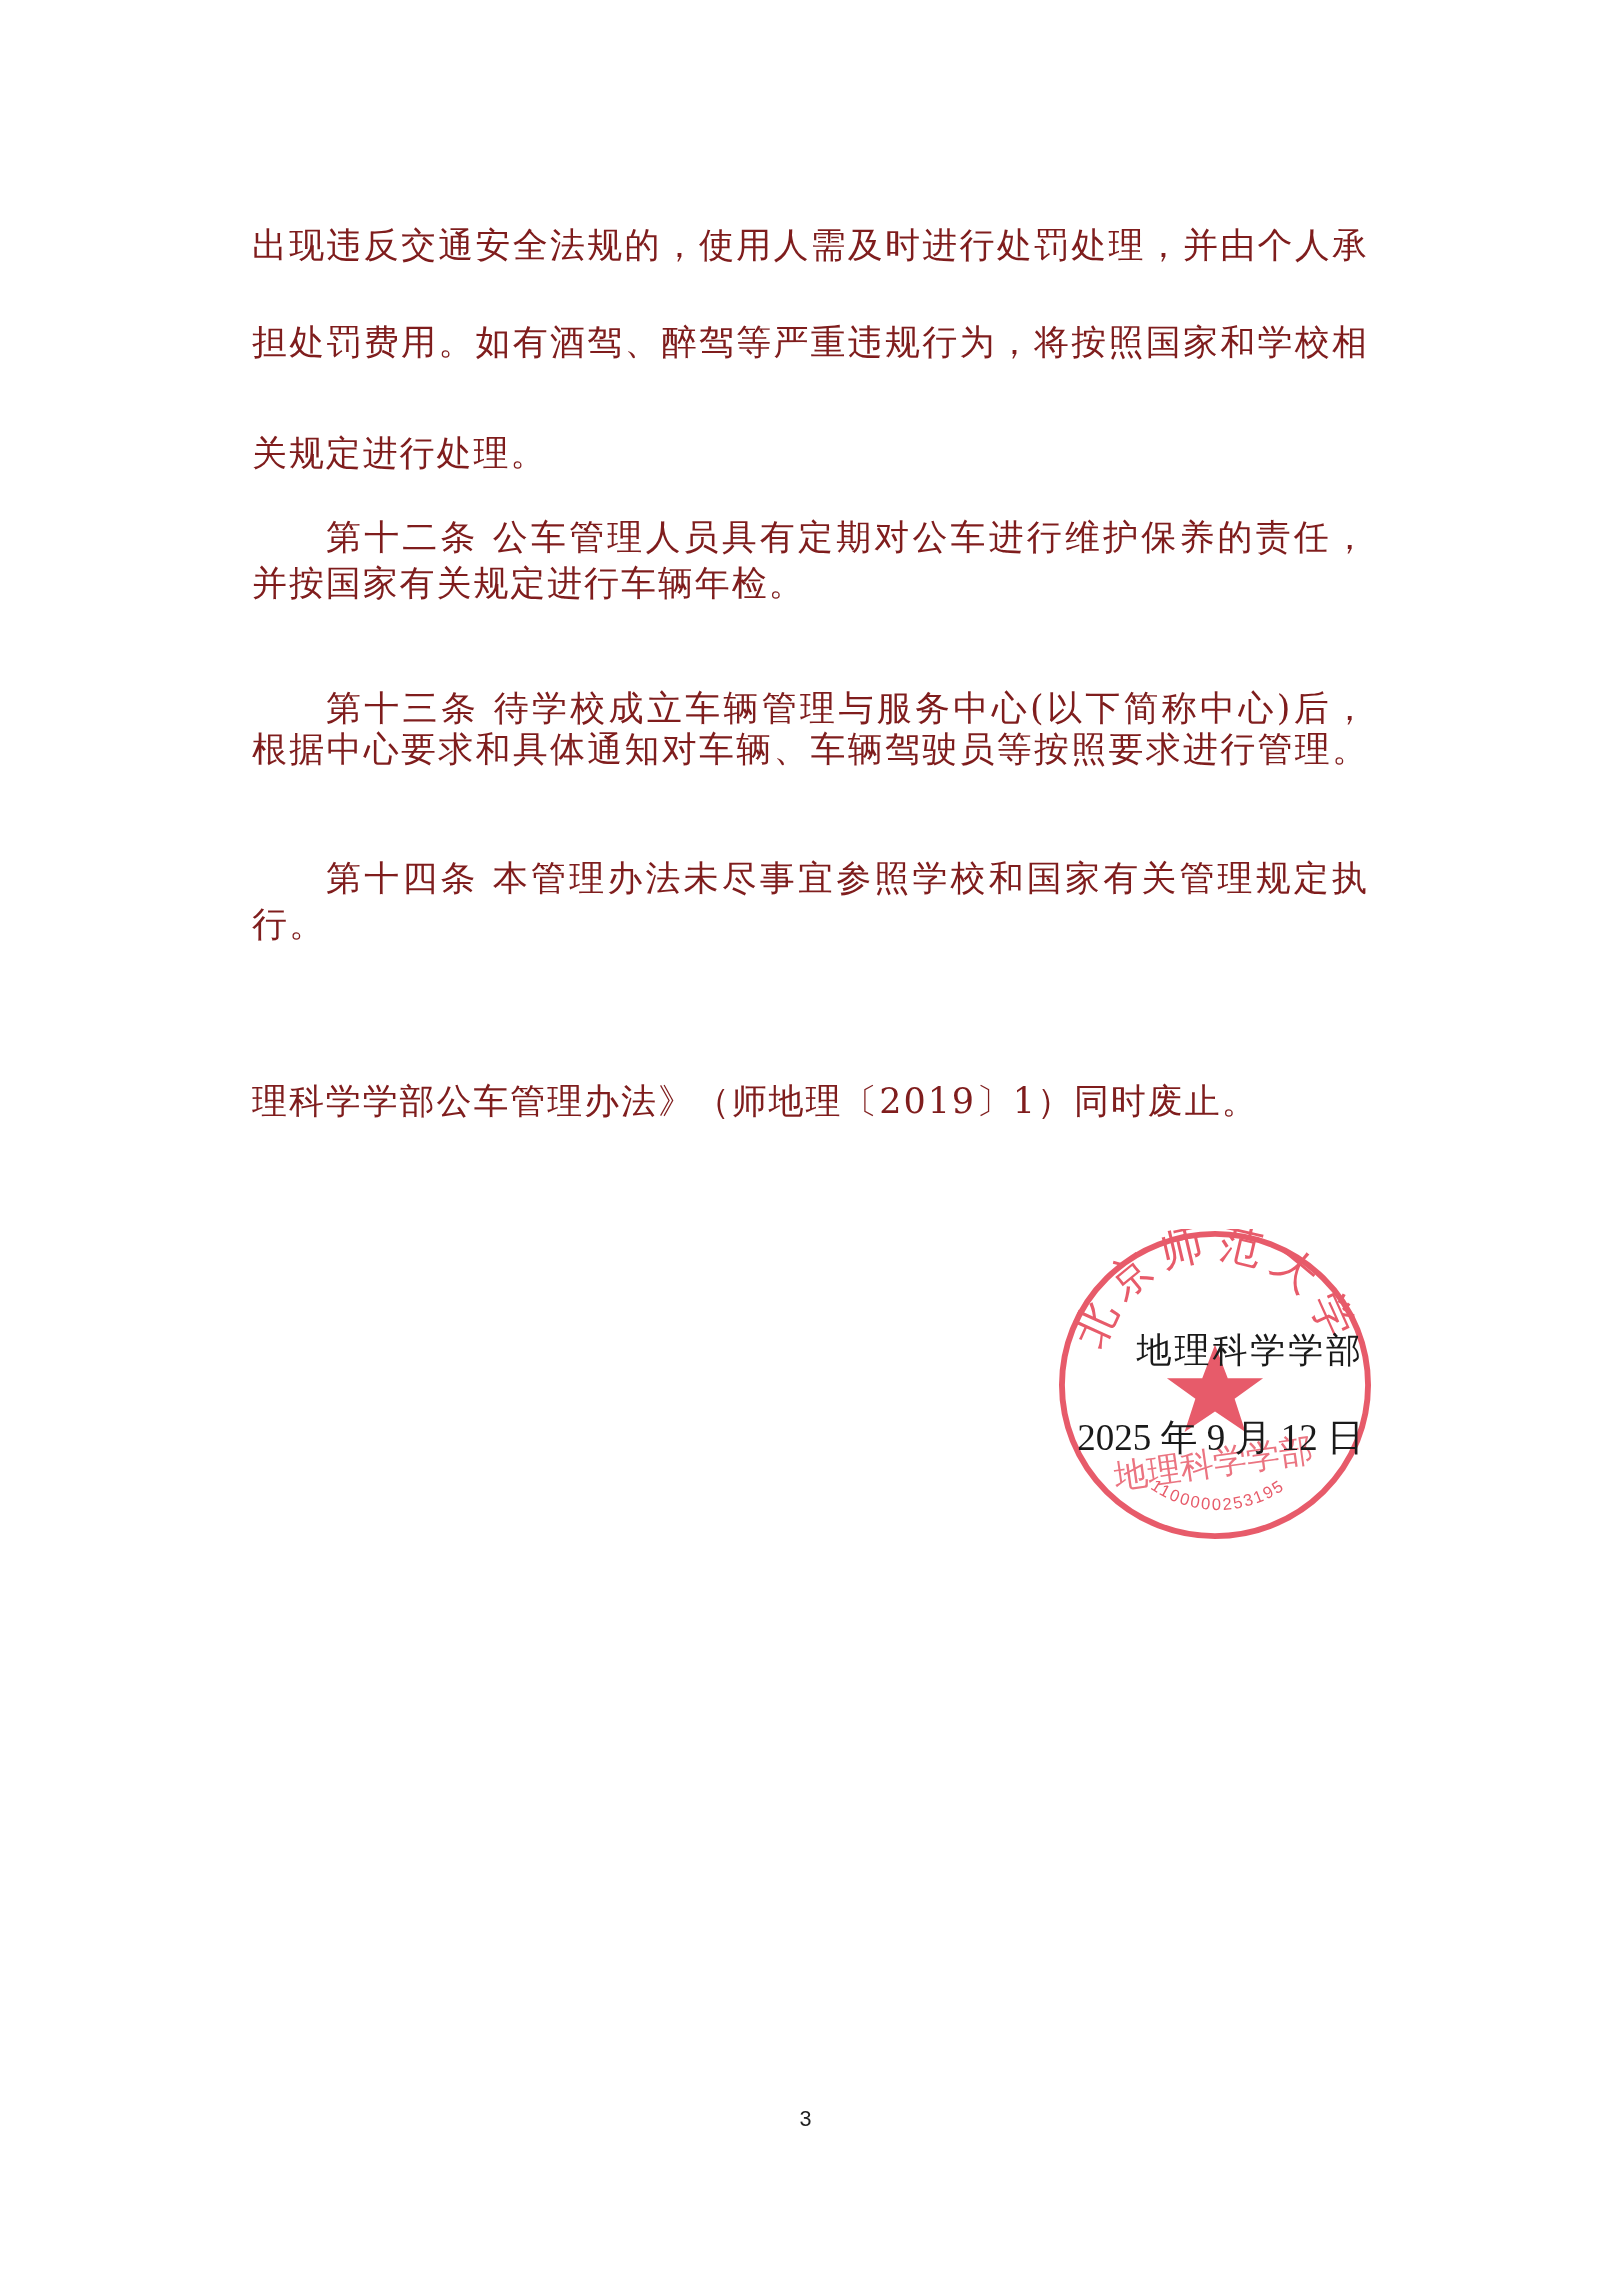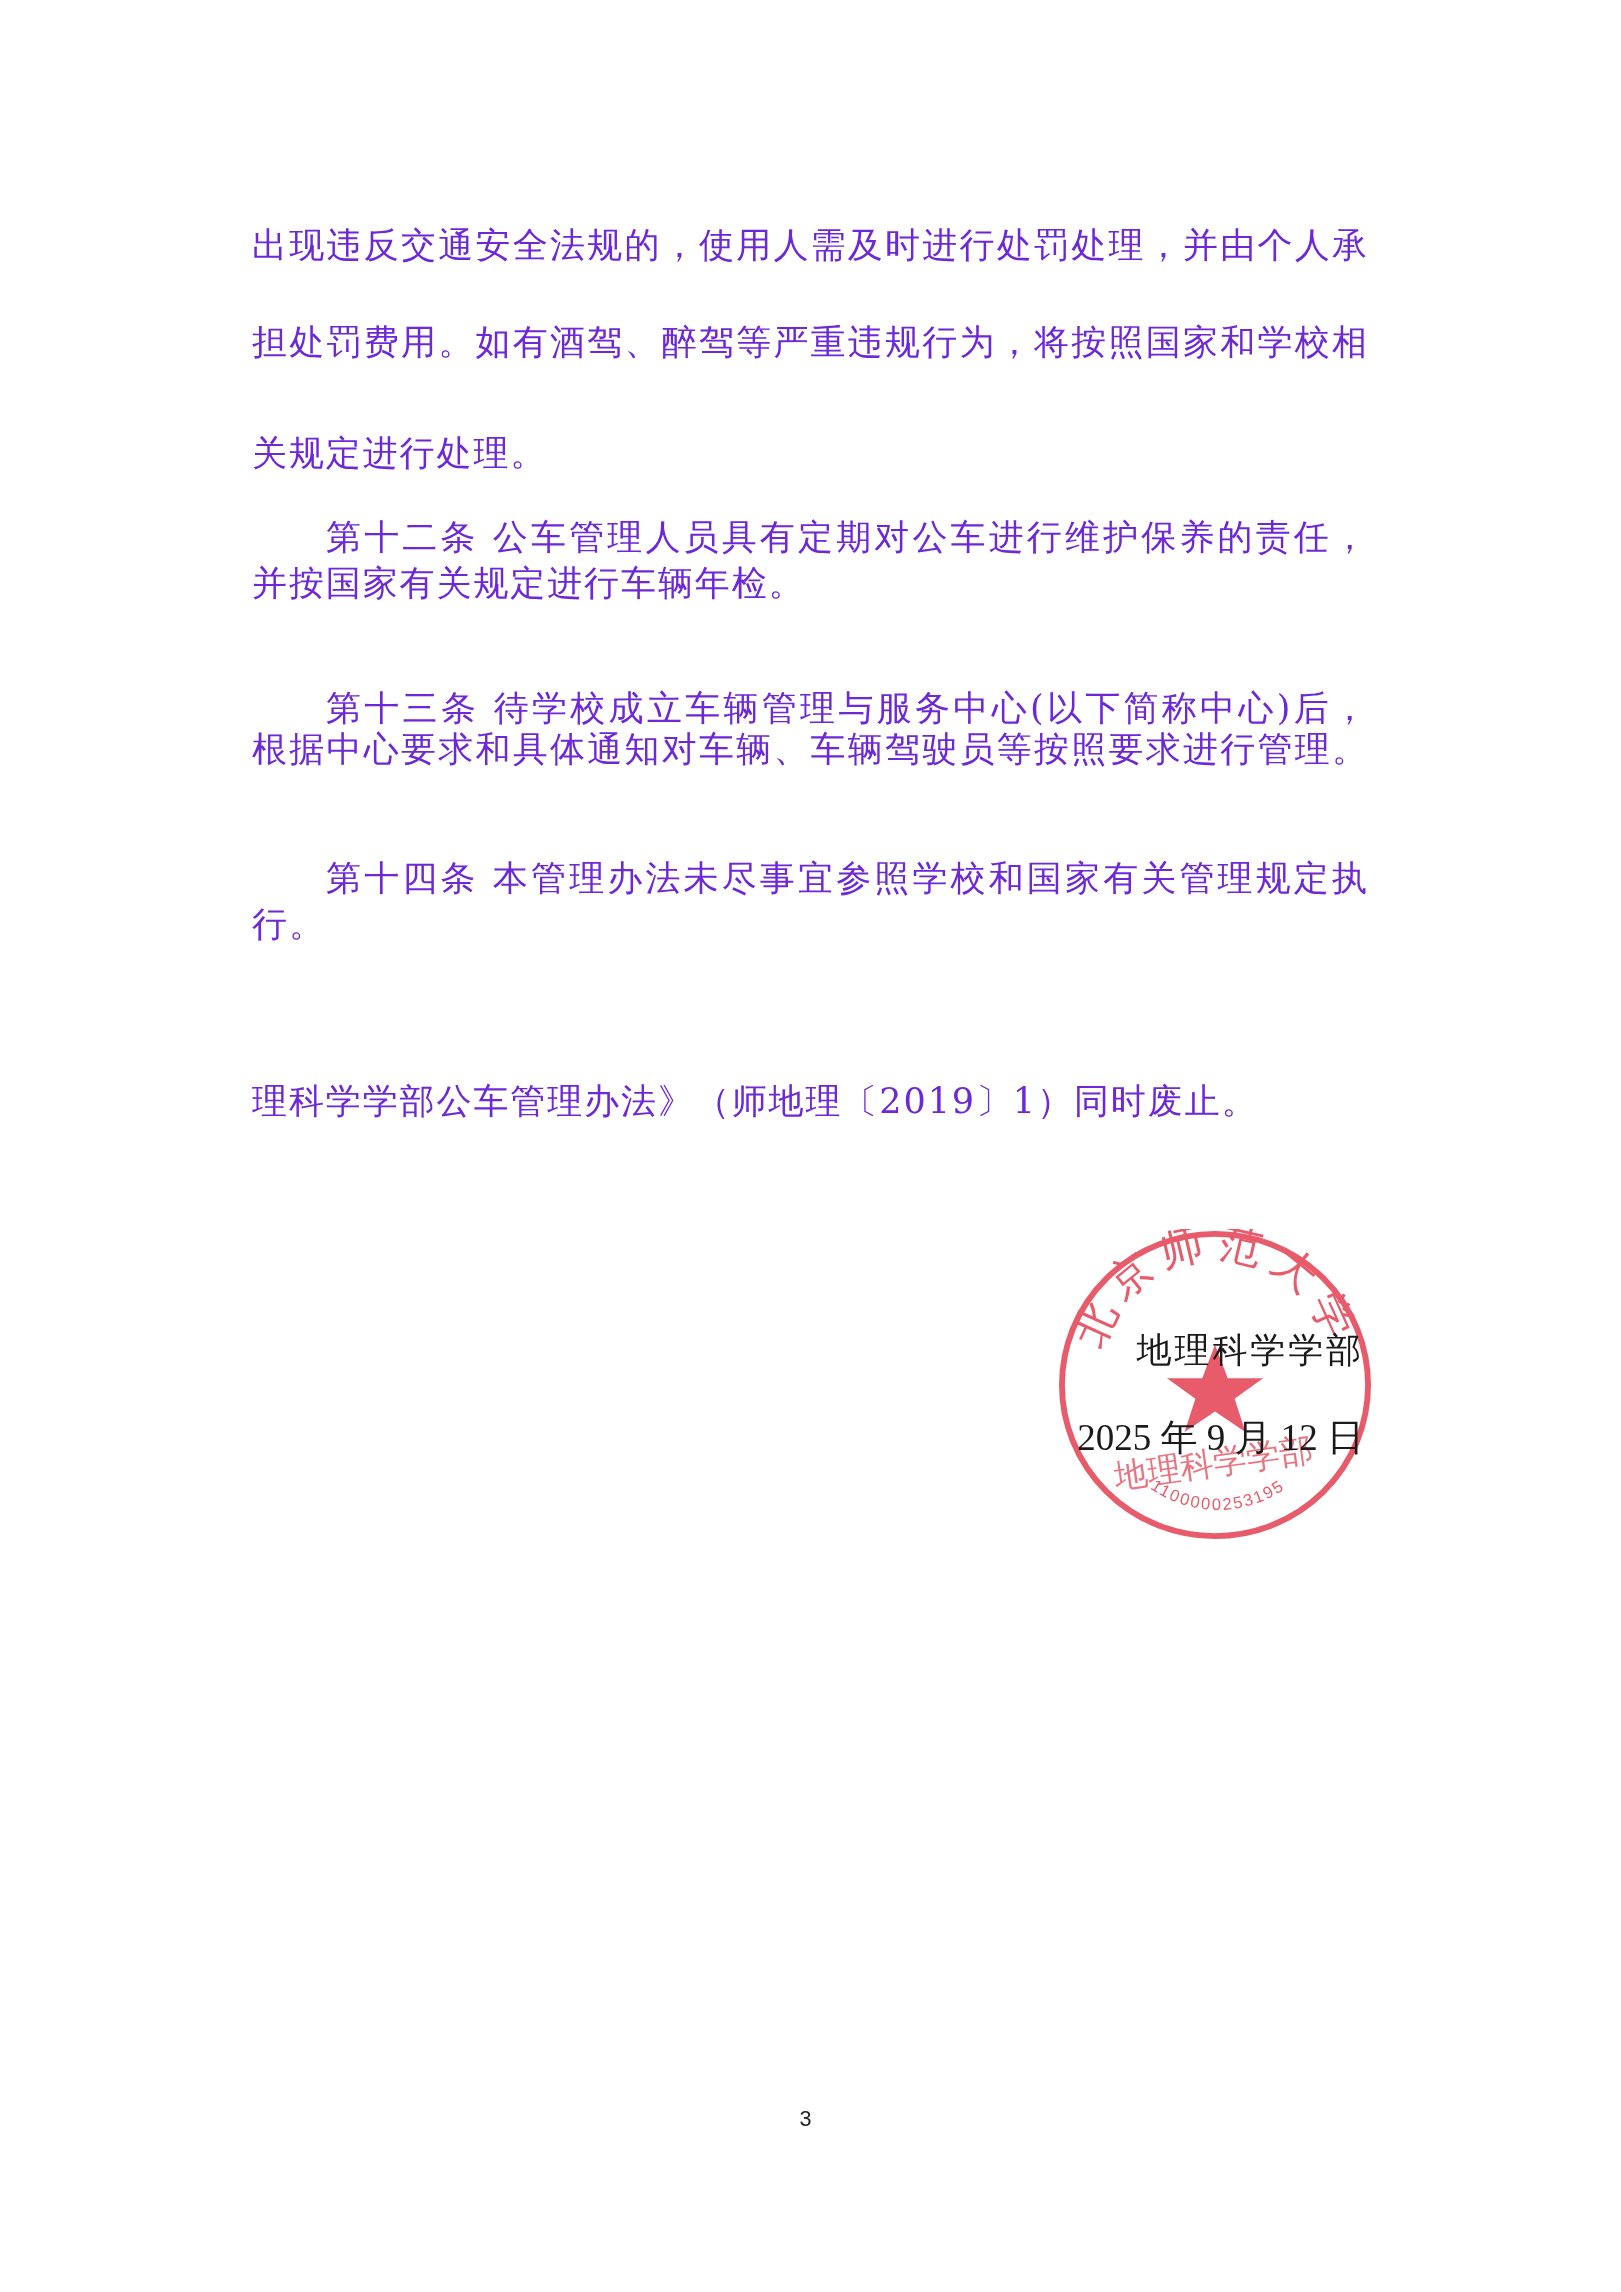--- a/index.html
+++ b/index.html
@@ -22,21 +22,21 @@
     height: 2293px;
     background: #ffffff;
   }
   .line {
     position: absolute;
     left: 252px;
     height: 47px;
     line-height: 47px;
     font-size: 35px;
     white-space: nowrap;
-    color: #6d28d9;
+    color: #7f1d1d;
   }
   .line.full {
     width: 1115px;
     text-align: justify;
     text-align-last: justify;
     white-space: normal;
     overflow: hidden;
   }
   .line.indent { left: 326px; }
   .line.indent.full { width: 1041px; margin-top: 40px; }

